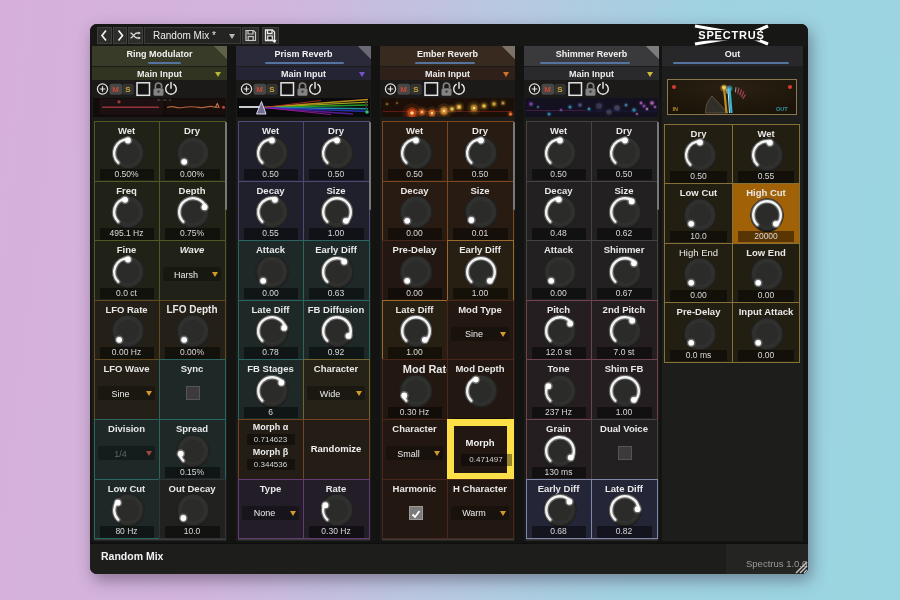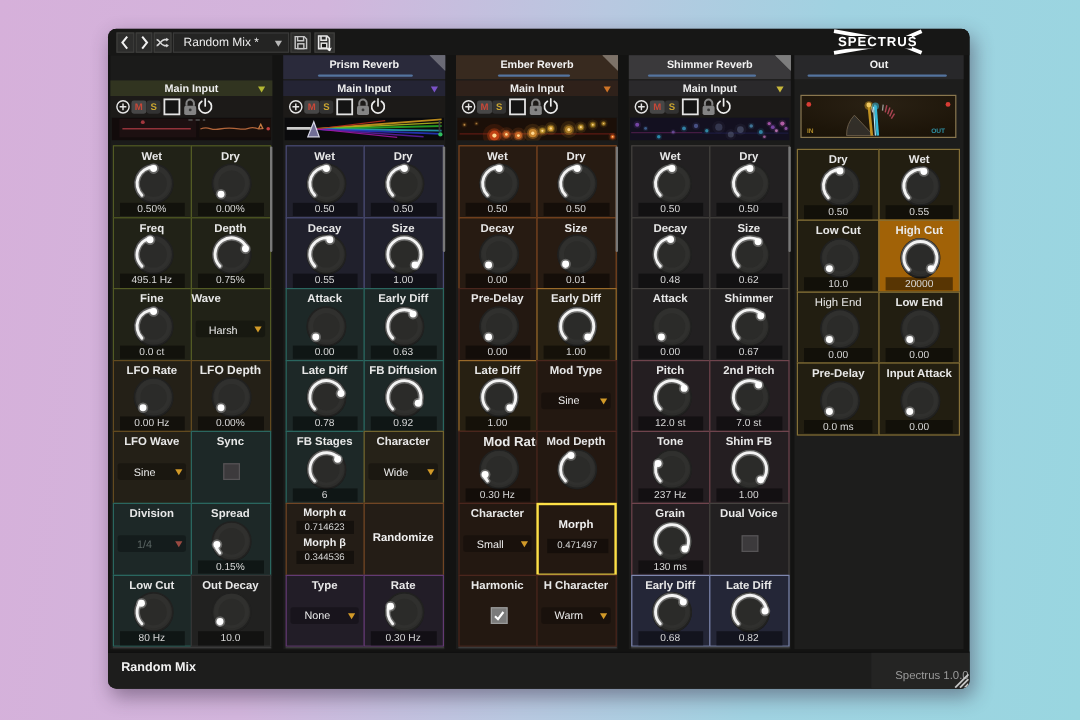--- a/index.html
+++ b/index.html
@@ -45,20 +45,26 @@
 <line x1="8" y1="2" x2="56" y2="10.5" stroke="#ffffff" stroke-width="3.2"></line>
 <line x1="81" y1="2" x2="61" y2="10.5" stroke="#ffffff" stroke-width="3.2"></line>
 <line x1="8" y1="20" x2="56" y2="12" stroke="#ffffff" stroke-width="3.2"></line>
 <line x1="81" y1="20" x2="61" y2="12" stroke="#ffffff" stroke-width="3.2"></line>
 <rect x="16" y="6" width="57" height="10.5" fill="#171716"></rect>
 <text x="44.5" y="14.5" text-anchor="middle" font-size="11" font-weight="bold" letter-spacing="0.8" fill="#ffffff" font-family="Liberation Sans, sans-serif">SPECTRUS</text>
 </svg>
 </div>
 <div style="position:absolute;left:2px;top:22px;width:135px;height:495px;">
       <div style="position:absolute;left:0;top:0;width:135px;height:495px;background:#1b1b1a;"></div>
+      <div style="position:absolute;left:0;top:0;width:135px;height:20px;background:#383b28;">
+        <div style="position:absolute;left:0;top:3px;width:100%;text-align:center;font-size:9px;font-weight:bold;color:#f2f2f2;">Ring Modulator</div>
+        <div style="position:absolute;right:0;top:0;width:0;height:0;border-left:13px solid transparent;border-top:13px solid #5f6148;"></div>
+        <div style="position:absolute;right:0;top:0;width:0;height:0;border-bottom:13px solid transparent;border-right:13px solid #5f6148;"></div>
+        <div style="position:absolute;left:56px;top:15.8px;width:33px;height:2.2px;background:#54749f;border-radius:1.1px;"></div>
+      </div>
       <div style="position:absolute;left:0;top:20.5px;width:135px;height:13.5px;background:#313420;">
         <div style="position:absolute;left:0;top:2px;width:100%;text-align:center;font-size:9px;font-weight:bold;color:#ededed;">Main Input</div>
         <div style="position:absolute;left:122.5px;top:5px;width:0;height:0;border-left:3.75px solid transparent;border-right:3.75px solid transparent;border-top:5px solid #b4b832;"></div>
       </div>
       <div style="position:absolute;left:0;top:34px;width:135px;height:18px;background:#1c1a18;">
         <div style="position:absolute;left:0;top:0px;width:135px;height:18px;"><svg width="135" height="18" viewBox="0 0 135 18">
             <circle cx="10.5" cy="9" r="5.1" fill="none" stroke="#e4e4e4" stroke-width="1.2"></circle>
             <line x1="7.7" y1="9" x2="13.3" y2="9" stroke="#e4e4e4" stroke-width="1.2"></line>
             <line x1="10.5" y1="6.2" x2="10.5" y2="11.8" stroke="#e4e4e4" stroke-width="1.2"></line>
             <rect x="17.5" y="3.8" width="12.5" height="11" rx="2" fill="#474747"></rect>
@@ -153,21 +159,21 @@
             <circle cx="21" cy="20.2" r="14.4" fill="#30302e"></circle>
             <circle cx="21" cy="21" r="11" fill="#2b2b29"></circle>
             <path d="M 11.24 30.76 A 13.8 13.8 0 0 1 21.00 7.20" fill="none" stroke="#ffffff" stroke-opacity="0.28" stroke-width="4.8" stroke-linecap="round"></path>
             <path d="M 11.24 30.76 A 13.8 13.8 0 0 1 21.00 7.20" fill="none" stroke="#f3f3f3" stroke-width="2.4" stroke-linecap="round"></path>
             <circle cx="21.00" cy="8.50" r="4.4" fill="#ffffff" fill-opacity="0.28"></circle>
             <circle cx="21.00" cy="8.50" r="2.9" fill="#ffffff"></circle>
           </svg></div>
         <div style="position:absolute;left:5px;top:46.5px;width:54.0px;height:11.5px;background:rgba(0,0,0,0.45);text-align:center;font-size:8.5px;color:#d8d8d8;line-height:11.5px;">0.0 ct</div>
       </div>
       <div style="position:absolute;left:66.5px;top:194.2px;width:67.0px;height:60.6px;box-sizing:border-box;border:1px solid #525a24;background:#212217;">
-        <div style="position:absolute;left:0;top:3px;width:100%;text-align:left;font-size:9.5px;font-weight:bold;color:#e8e8e8;">Wave</div>
+        <div style="position:absolute;left:0;top:3px;width:100%;text-align:center;font-size:9.5px;font-weight:bold;color:#e8e8e8;font-style:italic;">Wave</div>
         <div style="position:absolute;left:3.5px;top:26px;width:58.0px;height:14px;background:rgba(0,0,0,0.28);border-radius:2px;"></div>
         <div style="position:absolute;left:0;top:28.5px;width:53.0px;text-align:center;font-size:9px;color:#ececec;">Harsh</div>
         <div style="position:absolute;left:52.0px;top:31px;width:0;height:0;border-left:3.5px solid transparent;border-right:3.5px solid transparent;border-top:5.5px solid #d29a28;"></div>
       </div>
       <div style="position:absolute;left:1.5px;top:253.8px;width:66.0px;height:60.6px;box-sizing:border-box;border:1px solid #624a1f;background:#242017;">
         <div style="position:absolute;left:0;top:3px;width:100%;text-align:center;font-size:9.5px;font-weight:bold;color:#e8e8e8;">LFO Rate</div>
         <div style="position:absolute;left:12.0px;top:9.5px;width:42px;height:42px;"><svg width="42" height="42" viewBox="0 0 42 42">
             <circle cx="21" cy="21.6" r="16.4" fill="#191918"></circle>
             <circle cx="21" cy="21" r="16" fill="#2d2d2b"></circle>
             <circle cx="21" cy="21" r="16" fill="none" stroke="#212120" stroke-width="1.4"></circle>
@@ -696,21 +702,21 @@
             <circle cx="15.86" cy="9.61" r="2.9" fill="#ffffff"></circle>
           </svg></div>
         <div style="position:absolute;left:5px;top:46.5px;width:55.0px;height:11.5px;background:rgba(0,0,0,0.45);text-align:center;font-size:8.5px;color:#d8d8d8;line-height:11.5px;margin-top:11px;">0.20</div>
       </div>
       <div style="position:absolute;left:1.5px;top:373.0px;width:66.0px;height:60.6px;box-sizing:border-box;border:1px solid #4a261d;background:#231811;">
         <div style="position:absolute;left:0;top:3px;width:100%;text-align:center;font-size:9.5px;font-weight:bold;color:#e8e8e8;">Character</div>
         <div style="position:absolute;left:3.5px;top:26px;width:57.0px;height:14px;background:rgba(0,0,0,0.28);border-radius:2px;"></div>
         <div style="position:absolute;left:0;top:28.5px;width:52.0px;text-align:center;font-size:9px;color:#ececec;">Small</div>
         <div style="position:absolute;left:51.0px;top:31px;width:0;height:0;border-left:3.5px solid transparent;border-right:3.5px solid transparent;border-top:5.5px solid #d29a28;"></div>
       </div>
-      <div style="position:absolute;left:66.5px;top:373.0px;width:67.0px;height:60.6px;box-sizing:border-box;border:2px solid #fde047;background:#231811;">
+      <div style="position:absolute;left:66.5px;top:373.0px;width:67.0px;height:60.6px;box-sizing:border-box;border:7px solid #fde047;background:#231811;">
         <div style="position:absolute;left:0;top:11px;width:100%;text-align:center;font-size:9.5px;font-weight:bold;color:#f0f0f0;">Morph</div>
         <div style="position:absolute;left:7px;top:28px;width:51.0px;height:11.5px;background:rgba(0,0,0,0.4);text-align:center;font-size:8px;color:#d6d6d6;line-height:11.5px;">0.471497</div>
       </div>
       <div style="position:absolute;left:1.5px;top:432.6px;width:66.0px;height:60.6px;box-sizing:border-box;border:1px solid #4a261d;background:#231811;">
         <div style="position:absolute;left:0;top:3px;width:100%;text-align:center;font-size:9.5px;font-weight:bold;color:#e8e8e8;">Harmonic</div>
         <div style="position:absolute;left:26.0px;top:26px;width:14px;height:14px;background:#7b7b7b;border:1px solid #9a9a9a;box-sizing:border-box;"><svg width="12" height="12" viewBox="0 0 12 12" style="margin:0.5px;">
             <polyline points="2.5,6.5 5,9 9.5,3" fill="none" stroke="#ffffff" stroke-width="1.8"></polyline>
           </svg></div>
       </div>
       <div style="position:absolute;left:66.5px;top:432.6px;width:67.0px;height:60.6px;box-sizing:border-box;border:1px solid #4a261d;background:#231811;">

